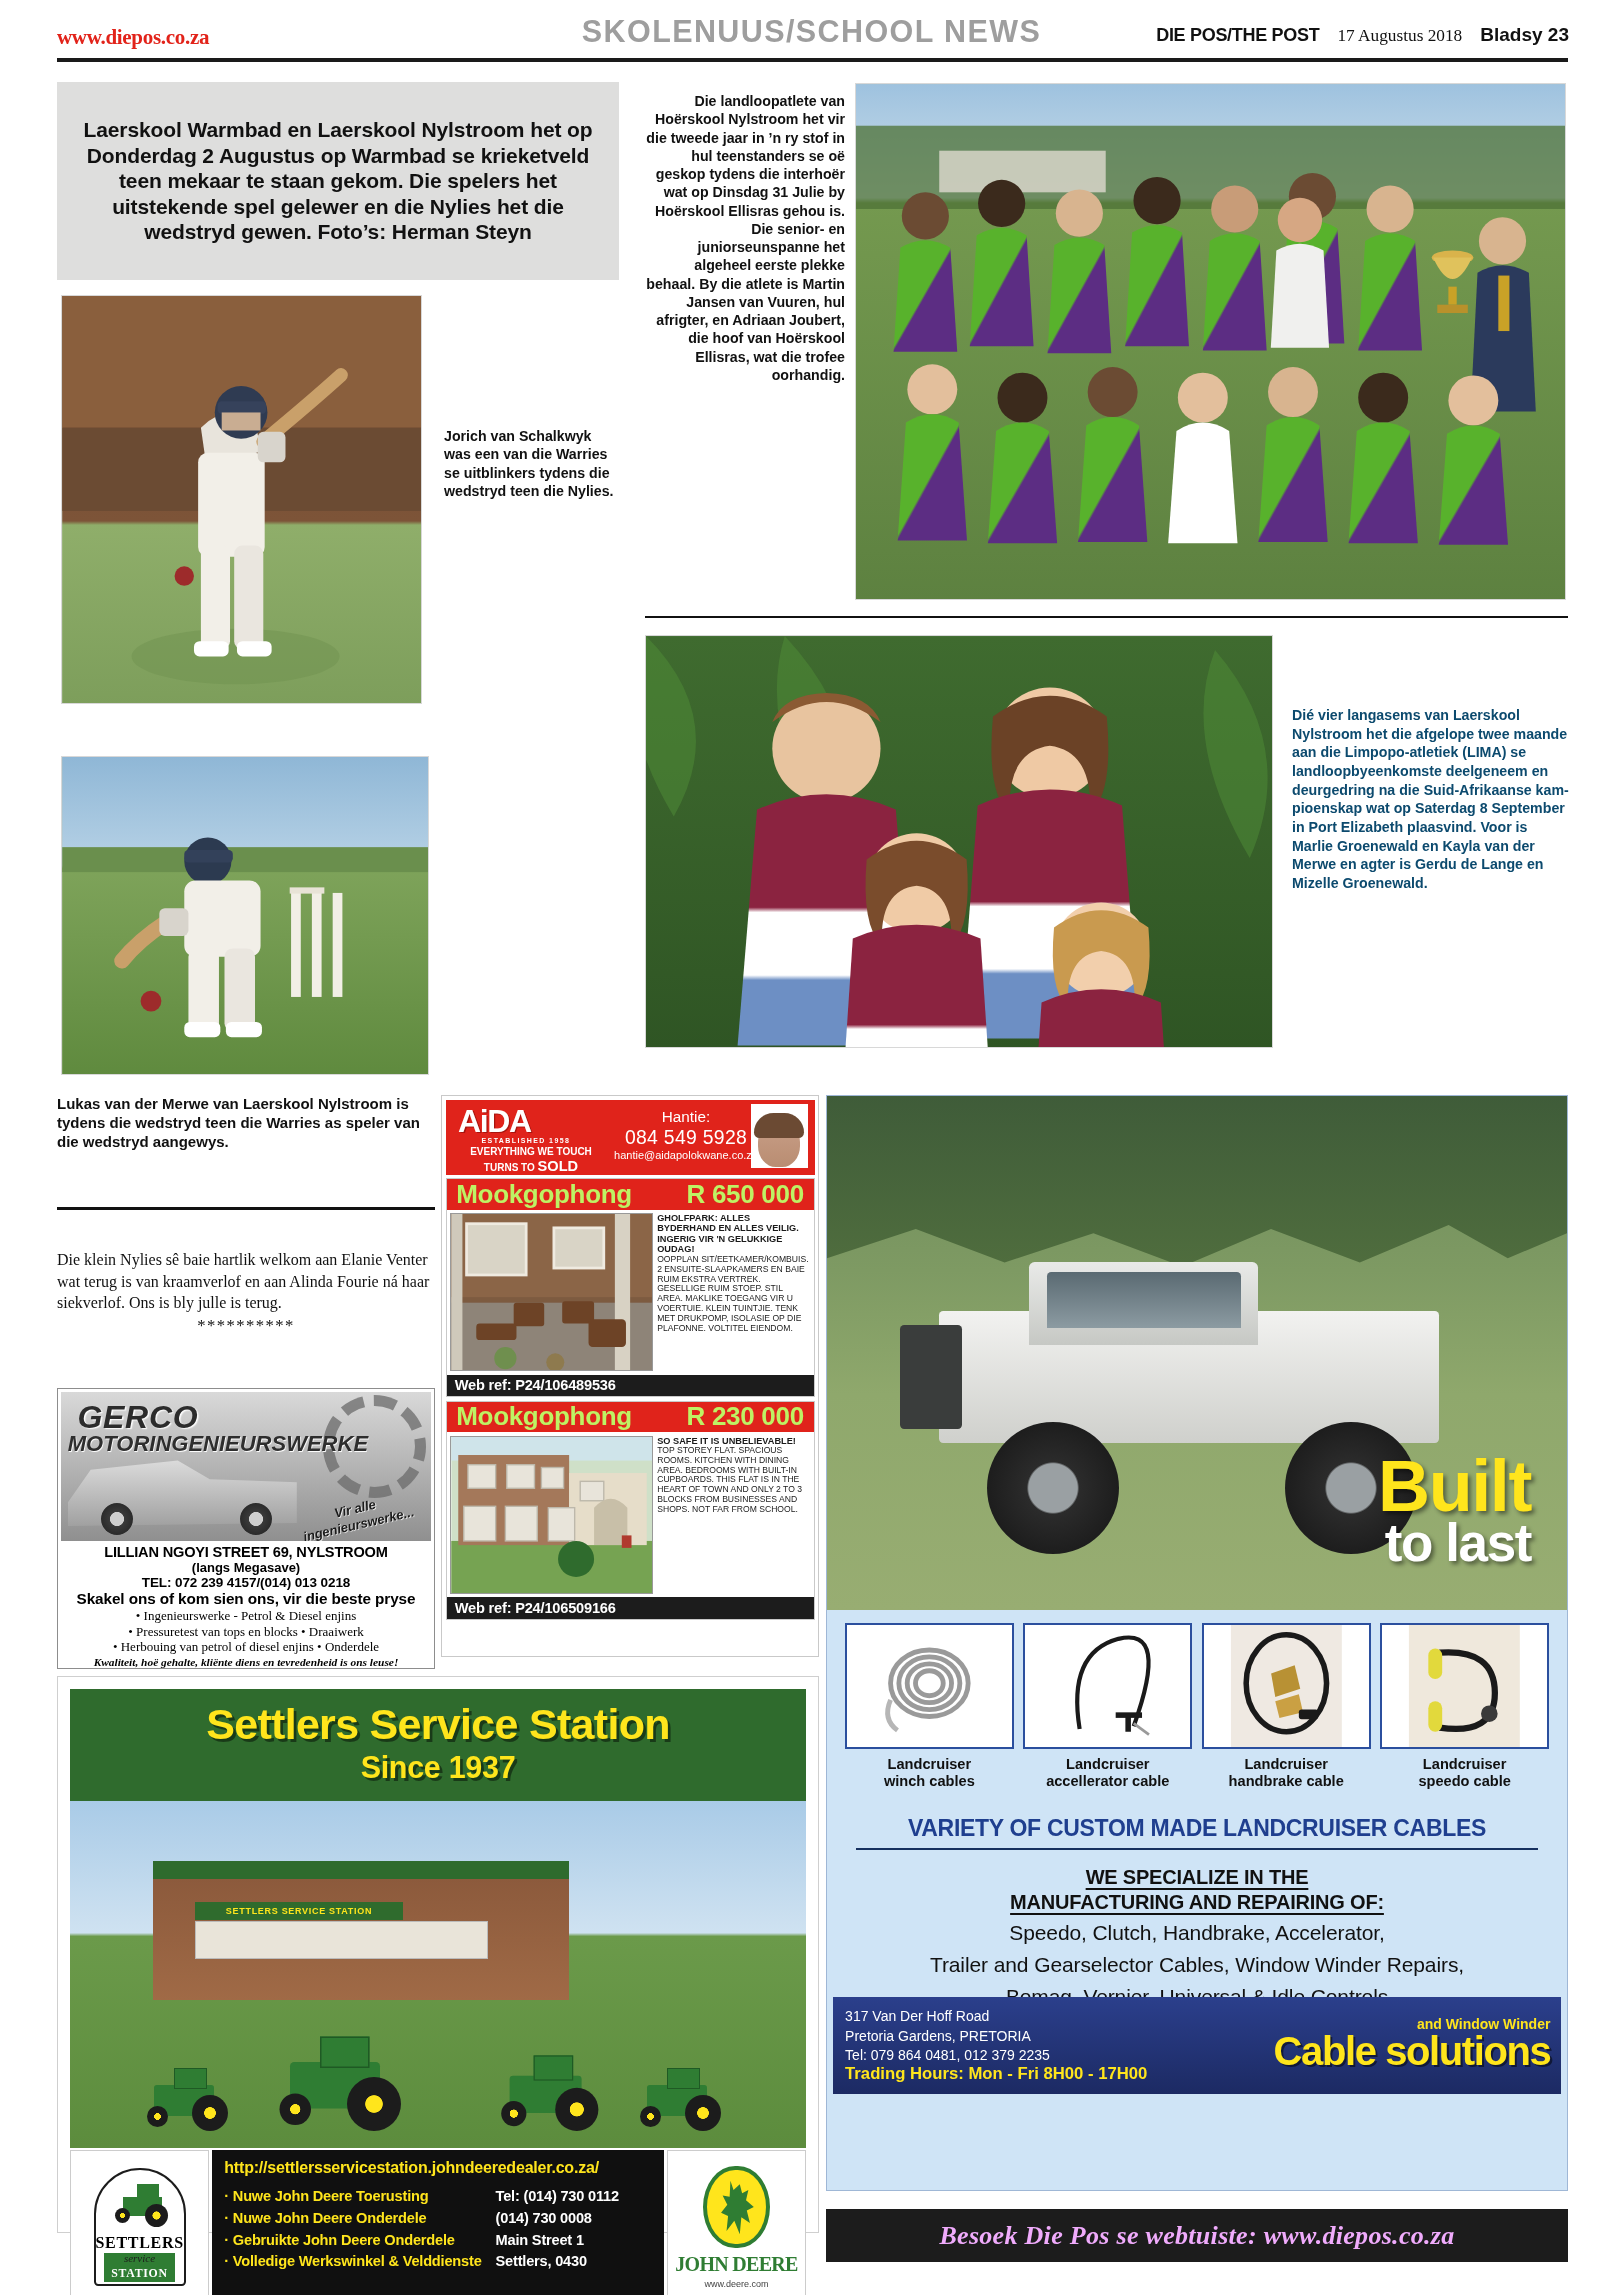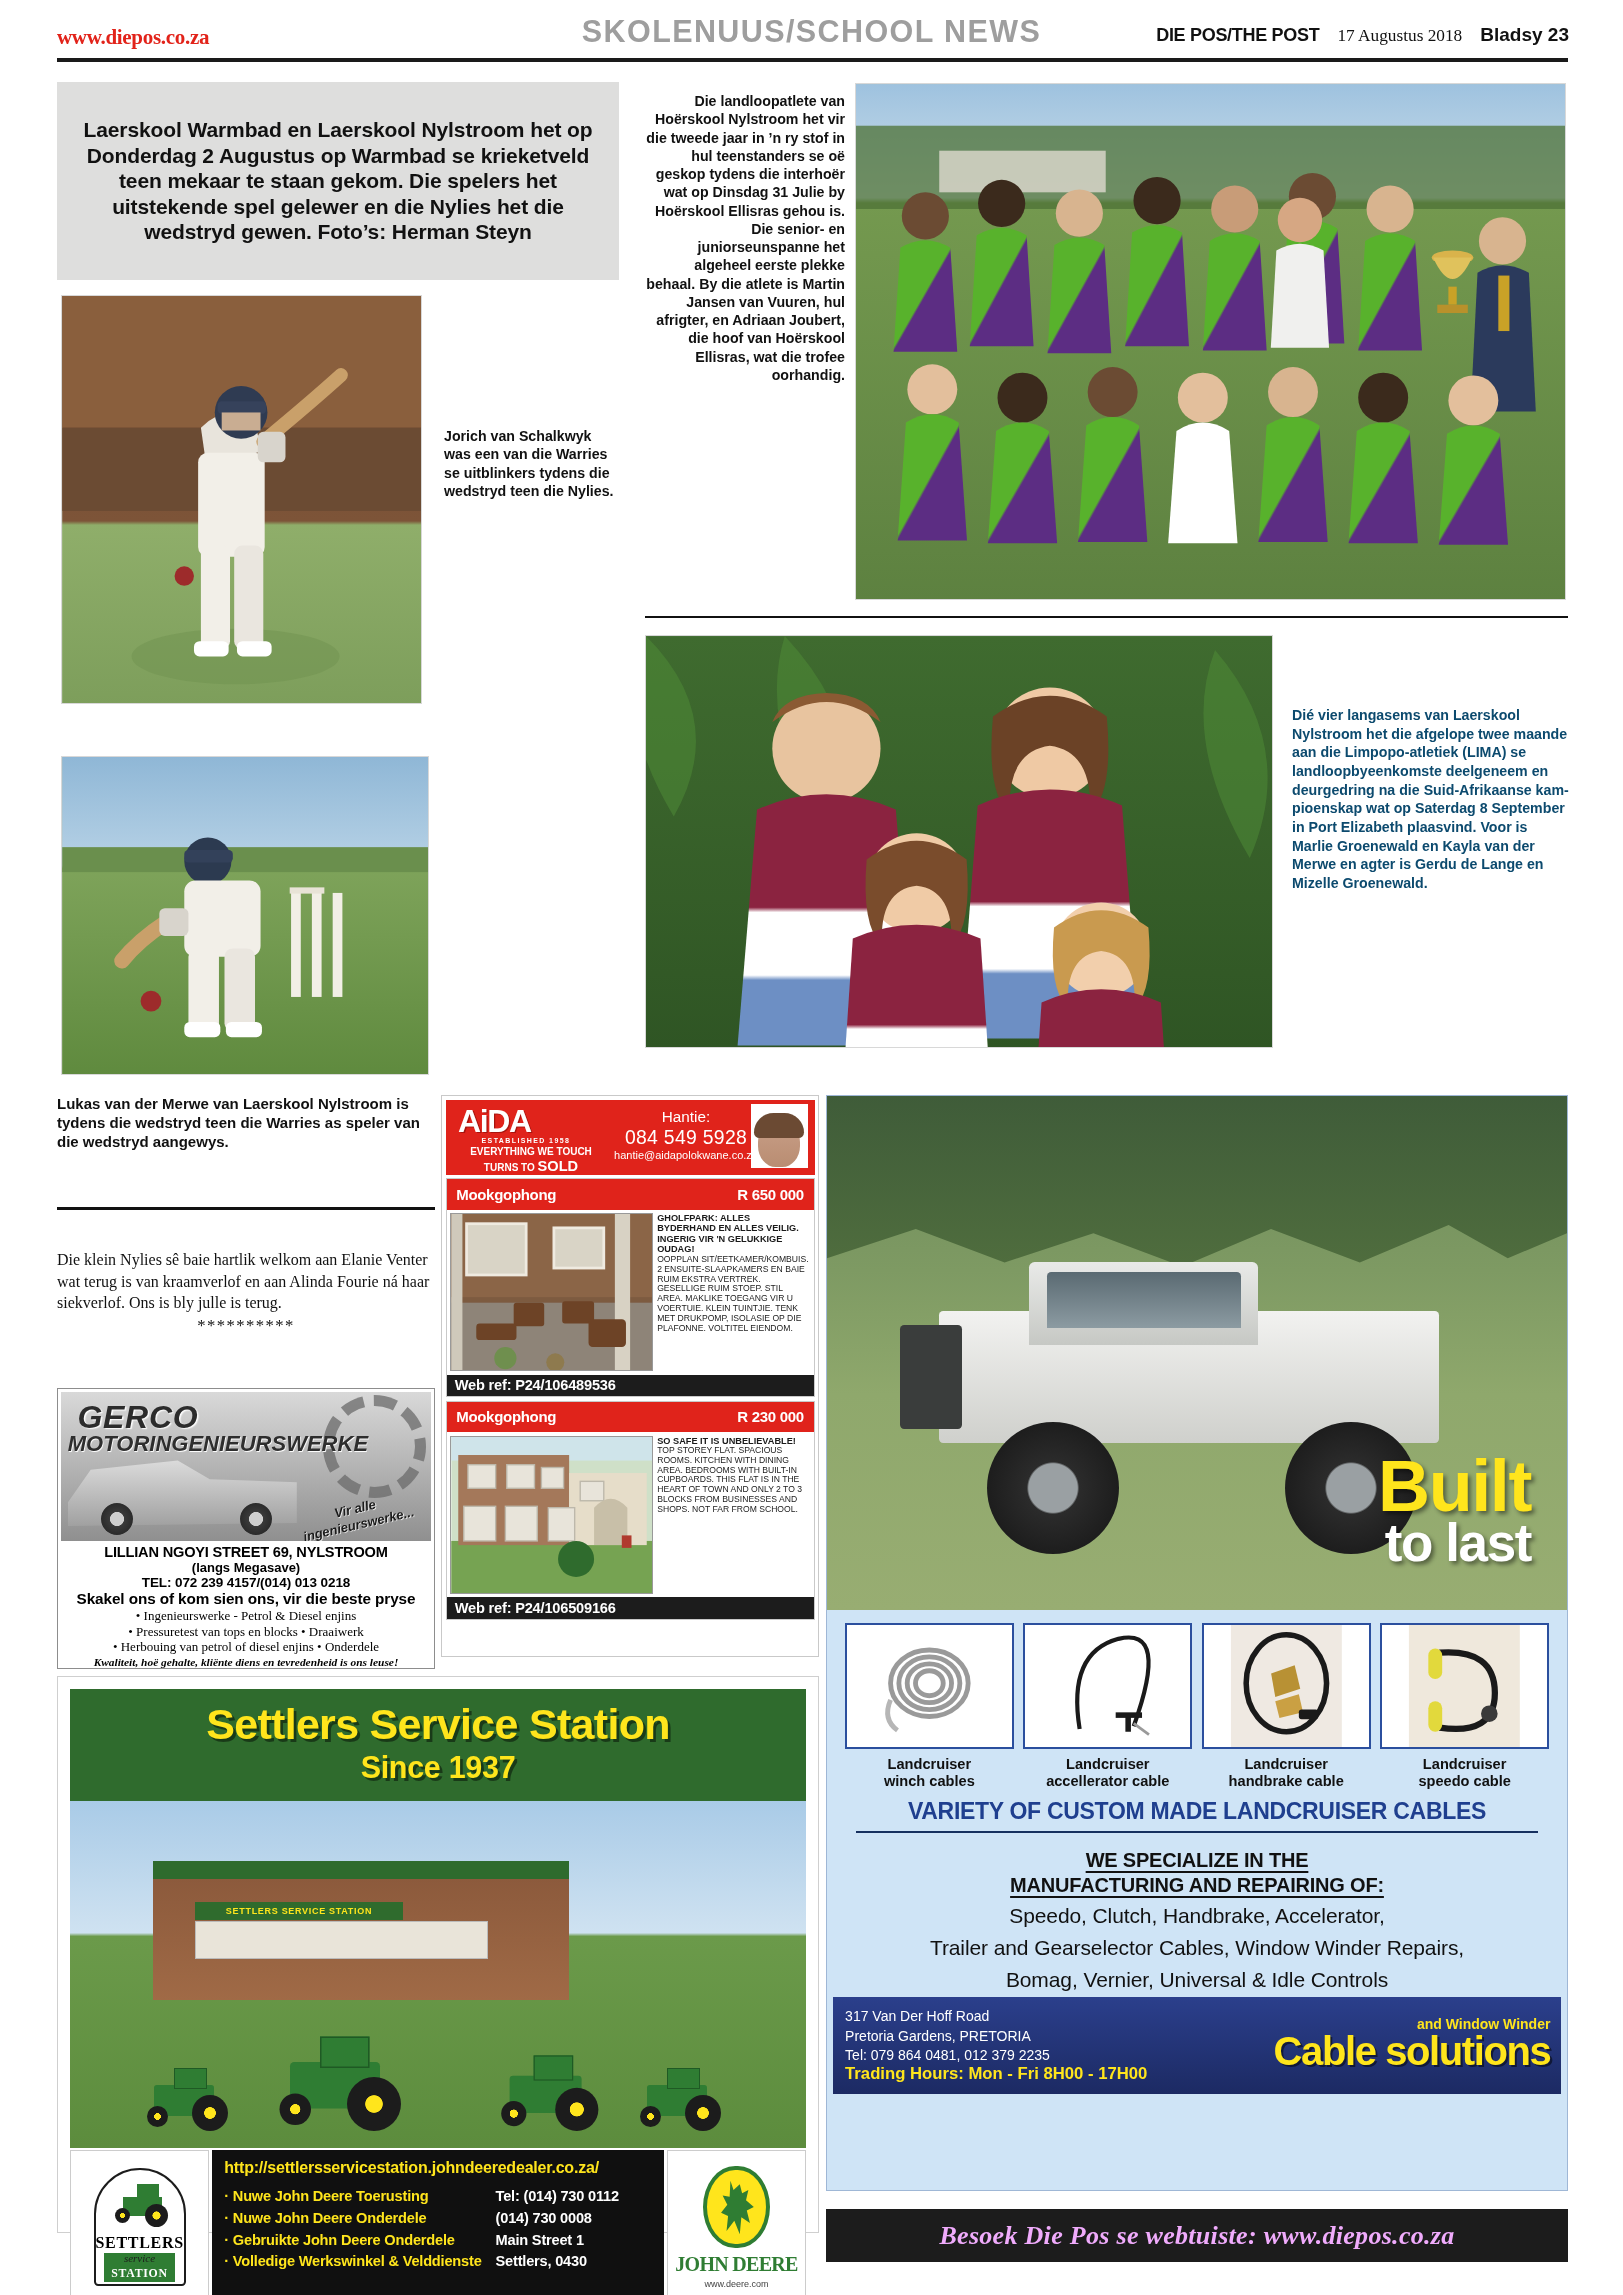--- a/index.html
+++ b/index.html
@@ -154,23 +154,23 @@
     background: linear-gradient(#caa089, #b98d72);
     position: relative;
   }
   .aida-face::before {
     content:""; position:absolute; left:-4.2px; top:-4.2px; width:50px; height:25px;
     border-radius: 25px 25px 7px 7px; background:#6b4a33;
   }
 
   .listing { margin-top: 3.5px; border: 1.4px solid #c9c9c9; }
   .listing-bar {
-    background: #e0231b; color: #ffffff; height: 30.5px;
+    background: #e0231b; color: #bef264; height: 30.5px;
     display:flex; align-items:center; justify-content:space-between;
-    padding: 0 9.7px; font-weight: bold; font-size: 15px;
+    padding: 0 9.7px; font-weight: bold; font-size: 26px;
     letter-spacing: -0.3px;
   }
   .listing-body { display:flex; gap:4.2px; padding: 3.5px; background:#fff; }
   .listing-img {
     width: 203px; height: 158px; border: 0.7px solid #999; overflow:hidden; position:relative;
   }
   .listing-txt { flex:1; font-size: 8.6px; line-height: 1.14; color:#1a1a1a; }
   .listing-txt .hdl { font-weight: bold; font-size: 9.2px; display:block; }
   .webref {
     background: #1c1c1c; color:#fff; font-weight:bold; font-size:14.6px;
@@ -352,21 +352,21 @@
 
   .lc-cables { display:flex; gap: 9.7px; padding: 12.5px 18px 0; }
   .lc-cable-cell { flex:1; text-align:center; }
   .lc-cable-img {
     height: 126px; background:#fff; border: 2.1px solid #2b4f9e; position:relative; overflow:hidden;
   }
   .lc-cable-cap {
     margin-top: 7px; font-size: 14.6px; font-weight: bold; color:#111; line-height: 1.18;
   }
   .lc-variety {
-    margin-top: 8px; text-align:center;
+    margin-top: 25px; text-align:center;
     font-size: 23px; font-weight: bold; color:#1f3f8f; letter-spacing:-0.3px;
   }
   .lc-rule { height: 2.8px; background:#16305f; margin: 5.6px 29px 0; }
   .lc-spec { text-align:center; margin-top: 15.3px; }
   .lc-spec .s1, .lc-spec .s2 {
     font-size: 20px; font-weight:bold; color:#111; text-decoration: underline;
     text-underline-offset: 3.5px; letter-spacing:-0.2px;
   }
   .lc-spec .s2 { margin-top: 2.8px; }
   .lc-spec .s3 {

